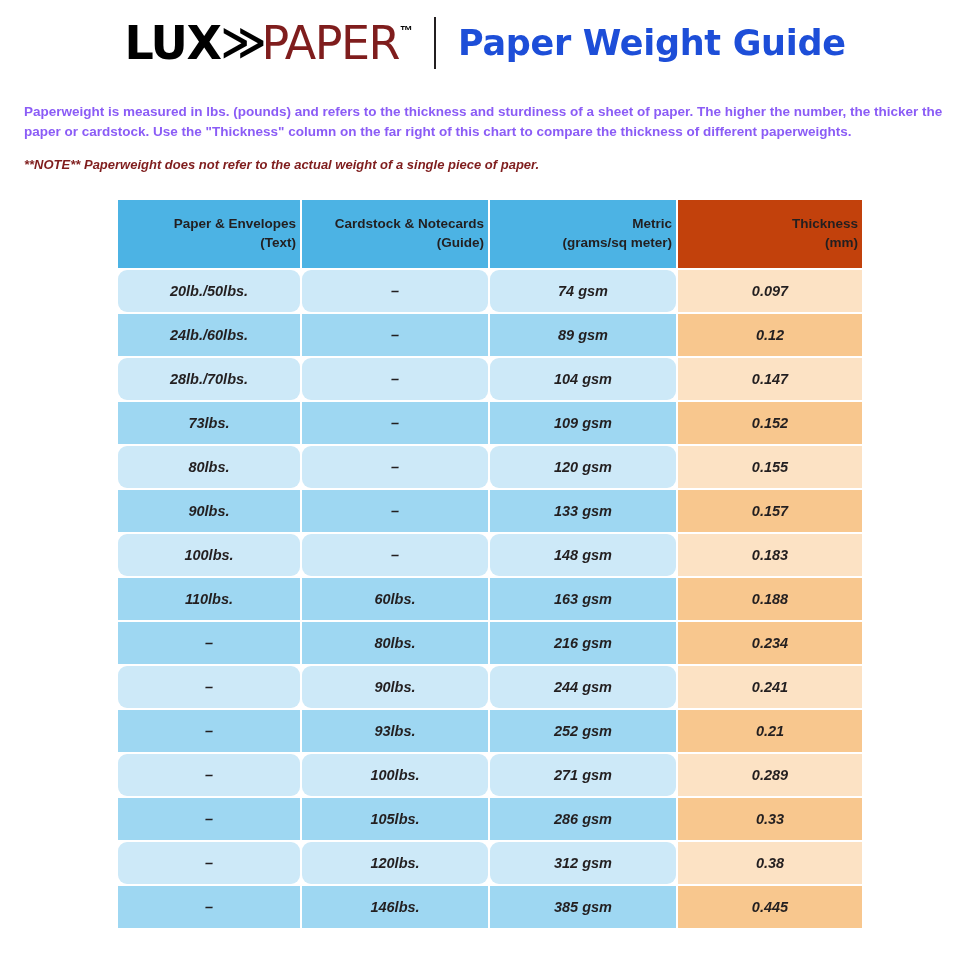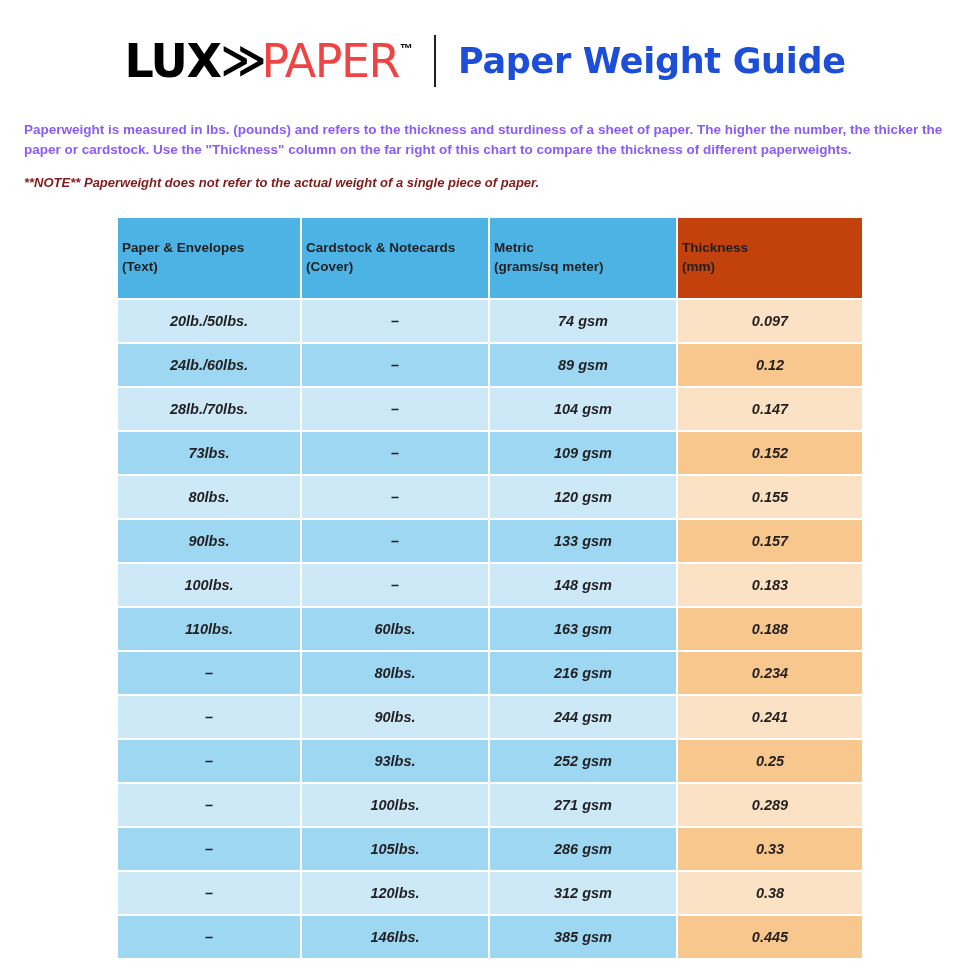--- a/index.html
+++ b/index.html
@@ -19,21 +19,21 @@
     height: 971px;
     position: relative;
     box-sizing: border-box;
   }
 
   
   .header {
     display: flex;
     align-items: center;
     justify-content: center;
-    padding-top: 30px;
+    padding-top: 12px;
     height: 62px;
   }
   .logo {
     display: flex;
     align-items: flex-start;
     font-weight: bold;
     letter-spacing: -1px;
   }
   .logo-lux {
     font-size: 46px;
@@ -51,21 +51,21 @@
     color: #000;
     letter-spacing: -6px;
     margin: 0 1px 0 0;
   }
   .logo-paper {
     font-size: 46px;
     font-weight: 400;
     font-family: "DejaVu Sans", sans-serif;
     letter-spacing: -1.5px;
     line-height: 1;
-    color: #ef4444;
+    color: #7f1d1d;
   }
   .logo-tm {
     font-size: 13px;
     font-weight: bold;
     line-height: 1;
     margin-top: 4px;
     margin-left: 1px;
     color: #000;
   }
   .divider-bar {
@@ -107,42 +107,42 @@
     padding: 0 116px;
     box-sizing: border-box;
   }
   table.pw {
     border-collapse: separate;
     border-spacing: 2px 2px;
     width: 738px;
     table-layout: fixed;
   }
   table.pw th {
-    height: 80px;
+    height: 68px;
     vertical-align: middle;
-    text-align: left;
+    text-align: right;
     font-size: 13.5px;
     font-weight: bold;
     line-height: 1.35;
     color: #231f20;
     padding: 0 4px;
   }
   th.h-blue { background: #4cb3e4; }
   th.h-orange { background: #c2410c; }
   table.pw td {
     height: 42px;
     vertical-align: middle;
     text-align: center;
     font-size: 14.5px;
     font-style: italic;
     font-weight: bold;
     color: #231f20;
     padding: 0 4px;
   }
-  td.blue-a { background: #cde9f8; }
+  td.blue-a { background: #cde9f8; border-radius: 9px; }
   td.blue-b { background: #9ed7f2; }
   td.orange-a { background: #fce2c4; }
   td.orange-b { background: #f8c78e; }
   .hdr-line2 { display: block; }
 </style>
 </head>
 <body>
 
 <div class="page">
 
@@ -169,21 +169,21 @@
         <col style="width:184px">
       </colgroup>
       <thead>
         <tr>
           <th class="h-blue">
             <span>Paper &amp; Envelopes</span>
             <span class="hdr-line2">(Text)</span>
           </th>
           <th class="h-blue">
             <span>Cardstock &amp; Notecards</span>
-            <span class="hdr-line2">(Cover)</span>
+            <span class="hdr-line2">(Guide)</span>
           </th>
           <th class="h-blue">
             <span>Metric</span>
             <span class="hdr-line2">(grams/sq meter)</span>
           </th>
           <th class="h-orange">
             <span>Thickness</span>
             <span class="hdr-line2">(mm)</span>
           </th>
         </tr>
@@ -246,21 +246,21 @@
           <tr>
             <td class="blue-a">–</td>
             <td class="blue-a">90lbs.</td>
             <td class="blue-a">244 gsm</td>
             <td class="orange-a">0.241</td>
           </tr>
           <tr>
             <td class="blue-b">–</td>
             <td class="blue-b">93lbs.</td>
             <td class="blue-b">252 gsm</td>
-            <td class="orange-b">0.25</td>
+            <td class="orange-b">0.21</td>
           </tr>
           <tr>
             <td class="blue-a">–</td>
             <td class="blue-a">100lbs.</td>
             <td class="blue-a">271 gsm</td>
             <td class="orange-a">0.289</td>
           </tr>
           <tr>
             <td class="blue-b">–</td>
             <td class="blue-b">105lbs.</td>

